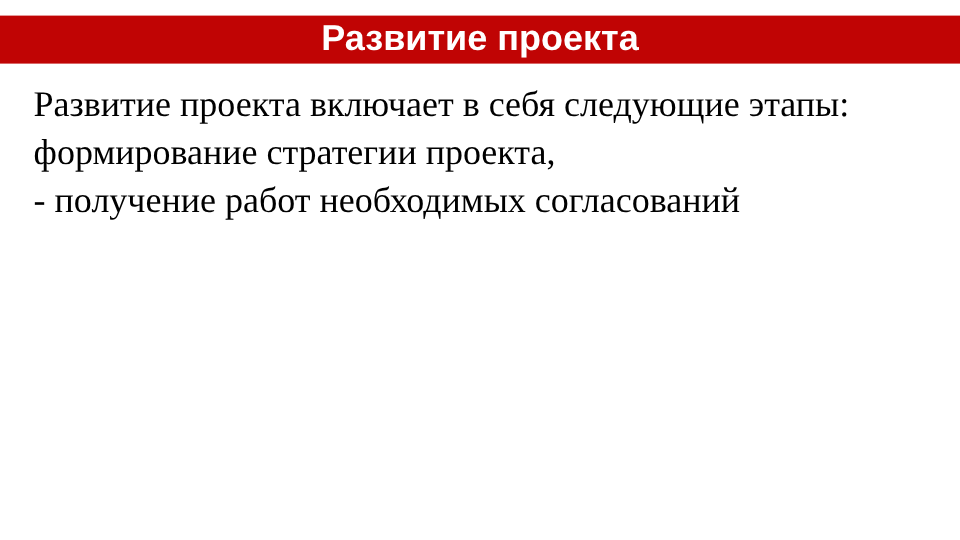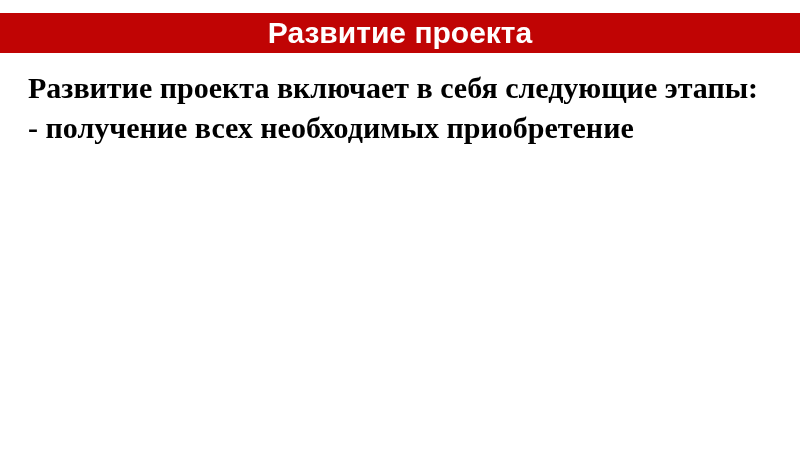--- a/index.html
+++ b/index.html
@@ -34,36 +34,36 @@
     line-height: 40px;
     color: #ffffff;
     white-space: nowrap;
   }
   .body-text {
     position: absolute;
     top: 68px;
     left: 28px;
     right: 12px;
     color: #000000;
-    font-weight: bold;
   }
   .body-line {
     font-family: "Liberation Serif", serif;
     font-size: 30px;
     line-height: 40px;
     white-space: nowrap;
   }
 </style>
 </head>
 <body>
 
 <div class="slide" data-bind-style="backgroundColor:slide.background_color" style="background-color: rgb(255, 255, 255);">
 
   <div class="title-bar" data-bind-style="backgroundColor:slide.title_bar.background_color" style="background-color: rgb(192, 4, 4);">
     <h1 class="title-text" data-bind="slide.title_bar.label" data-bind-style="color:slide.title_bar.text_color" style="color: rgb(255, 255, 255);">Развитие проекта</h1>
   </div>
 
   <div class="body-text" data-bind-style="color:slide.body.text_color" style="color: rgb(0, 0, 0);">
     <div class="body-line" data-bind="slide.body.lines.0">Развитие проекта включает в себя следующие этапы:</div>
-    <div class="body-line" data-bind="slide.body.lines.6">- получение всех необходимых приобретение</div>
+    <div class="body-line" data-bind="slide.body.lines.3">формирование стратегии проекта,</div>
+    <div class="body-line" data-bind="slide.body.lines.6">- получение работ необходимых согласований</div>
   </div>
 
 </div>
 
 </body></html>

